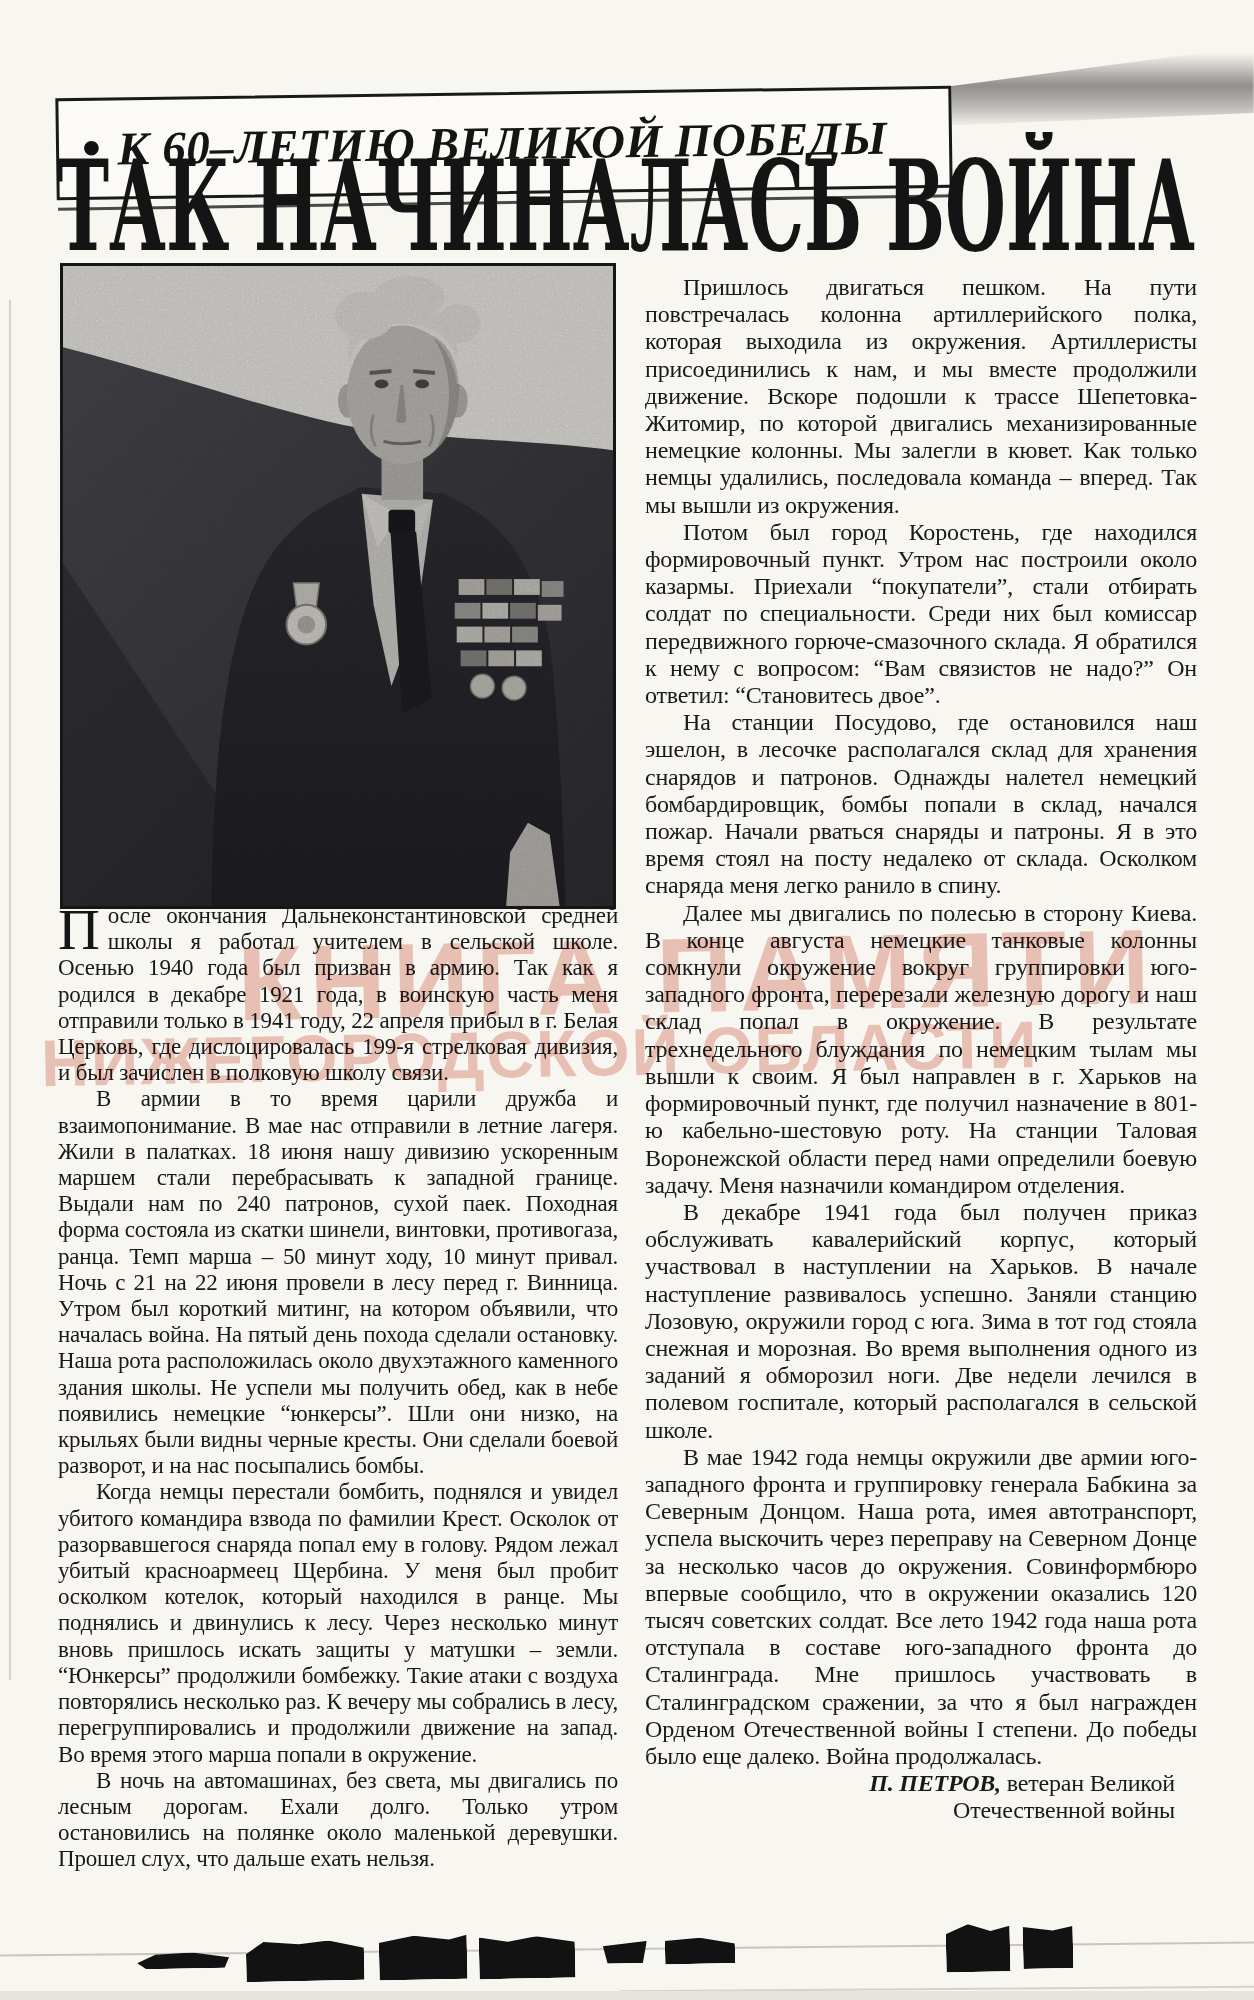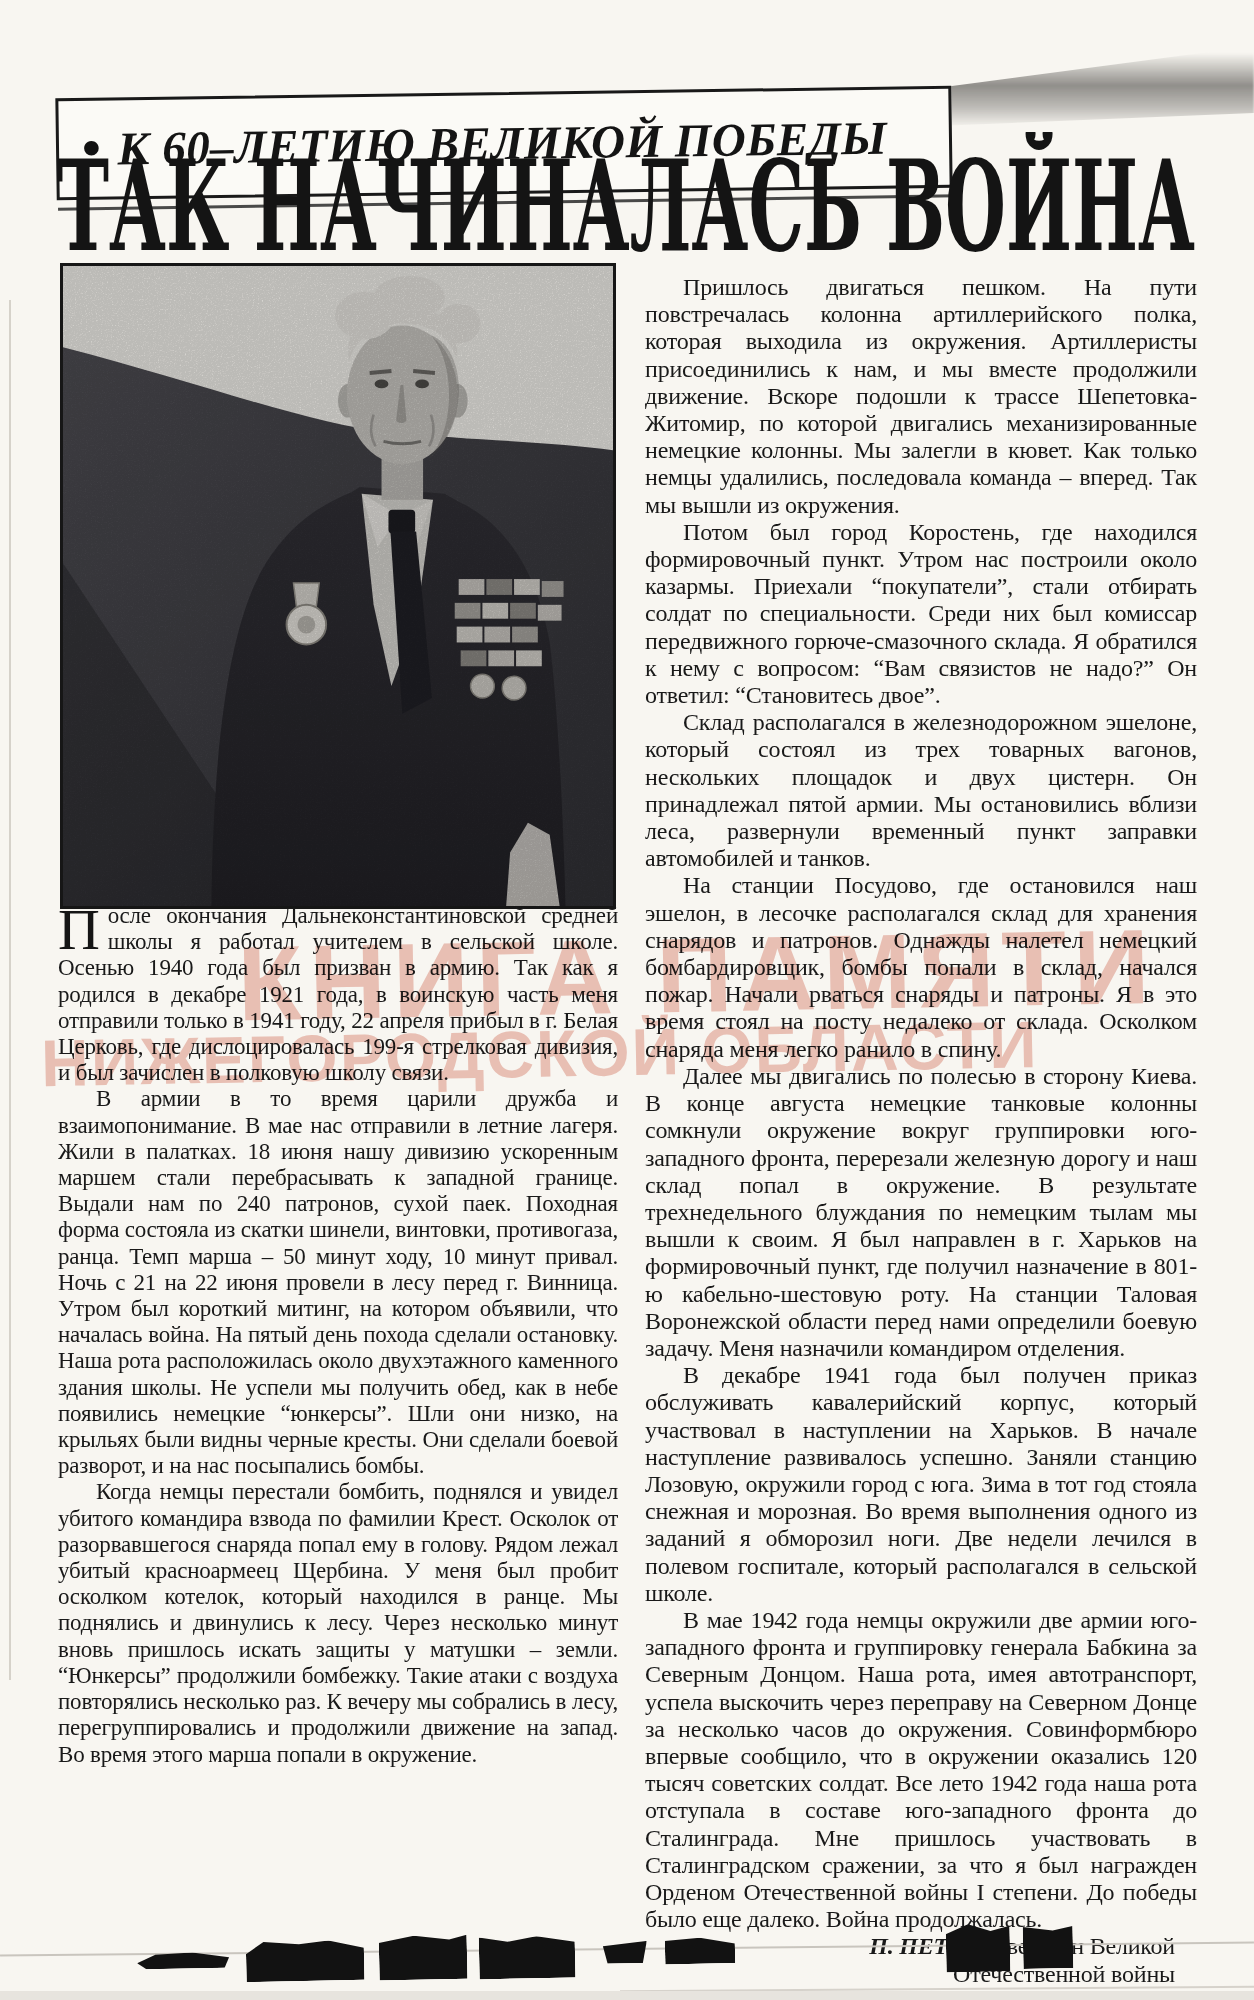--- a/index.html
+++ b/index.html
@@ -178,28 +178,28 @@
       </g>
       <rect width="556" height="646" filter="url(#grain)" opacity="0.22"></rect>
     </svg>
   </div>
 
   <div class="col col-left">
     <p class="p-first"><span class="dropcap">П</span><span>осле окончания Дальнеконстантиновской средней школы я работал учителем в сельской школе. Осенью 1940 года был призван в армию. Так как я родился в декабре 1921 года, в воинскую часть меня отправили только в 1941 году, 22 апреля прибыл в г. Белая Церковь, где дислоцировалась 199-я стрелковая дивизия, и был зачислен в полковую школу связи.</span></p>
     <div>
         <p>В армии в то время царили дружба и взаимопонимание. В мае нас отправили в летние лагеря. Жили в палатках. 18 июня нашу дивизию ускоренным маршем стали перебрасывать к западной границе. Выдали нам по 240 патронов, сухой паек. Походная форма состояла из скатки шинели, винтовки, противогаза, ранца. Темп марша – 50 минут ходу, 10 минут привал. Ночь с 21 на 22 июня провели в лесу перед г. Винница. Утром был короткий митинг, на котором объявили, что началась война. На пятый день похода сделали остановку. Наша рота расположилась около двухэтажного каменного здания школы. Не успели мы получить обед, как в небе появились немецкие “юнкерсы”. Шли они низко, на крыльях были видны черные кресты. Они сделали боевой разворот, и на нас посыпались бомбы.</p>
         <p>Когда немцы перестали бомбить, поднялся и увидел убитого командира взвода по фамилии Крест. Осколок от разорвавшегося снаряда попал ему в голову. Рядом лежал убитый красноармеец Щербина. У меня был пробит осколком котелок, который находился в ранце. Мы поднялись и двинулись к лесу. Через несколько минут вновь пришлось искать защиты у матушки – земли. “Юнкерсы” продолжили бомбежку. Такие атаки с воздуха повторялись несколько раз. К вечеру мы собрались в лесу, перегруппировались и продолжили движение на запад. Во время этого марша попали в окружение.</p>
+        <p>В ночь на автомашинах, без света, мы двигались по лесным дорогам. Ехали долго. Только утром остановились на полянке около маленькой деревушки. Прошел слух, что дальше ехать нельзя.</p>
       </div>
   </div>
 
   <div class="col col-right">
     <div>
         <p>Пришлось двигаться пешком. На пути повстречалась колонна артиллерийского полка, которая выходила из окружения. Артиллеристы присоединились к нам, и мы вместе продолжили движение. Вскоре подошли к трассе Шепетовка-Житомир, по которой двигались механизированные немецкие колонны. Мы залегли в кювет. Как только немцы удалились, последовала команда – вперед. Так мы вышли из окружения.</p>
         <p>Потом был город Коростень, где находился формировочный пункт. Утром нас построили около казармы. Приехали “покупатели”, стали отбирать солдат по специальности. Среди них был комиссар передвижного горюче-смазочного склада. Я обратился к нему с вопросом: “Вам связистов не надо?” Он ответил: “Становитесь двое”.</p>
-        <p>Склад располагался в железнодорожном эшелоне, который состоял из трех товарных вагонов, нескольких площадок и двух цистерн. Он принадлежал пятой армии. Мы остановились вблизи леса, развернули временный пункт заправки автомобилей и танков.</p>
         <p>На станции Посудово, где остановился наш эшелон, в лесочке располагался склад для хранения снарядов и патронов. Однажды налетел немецкий бомбардировщик, бомбы попали в склад, начался пожар. Начали рваться снаряды и патроны. Я в это время стоял на посту недалеко от склада. Осколком снаряда меня легко ранило в спину.</p>
         <p>Далее мы двигались по полесью в сторону Киева. В конце августа немецкие танковые колонны сомкнули окружение вокруг группировки юго-западного фронта, перерезали железную дорогу и наш склад попал в окружение. В результате трехнедельного блуждания по немецким тылам мы вышли к своим. Я был направлен в г. Харьков на формировочный пункт, где получил назначение в 801-ю кабельно-шестовую роту. На станции Таловая Воронежской области перед нами определили боевую задачу. Меня назначили командиром отделения.</p>
         <p>В декабре 1941 года был получен приказ обслуживать кавалерийский корпус, который участвовал в наступлении на Харьков. В начале наступление развивалось успешно. Заняли станцию Лозовую, окружили город с юга. Зима в тот год стояла снежная и морозная. Во время выполнения одного из заданий я обморозил ноги. Две недели лечился в полевом госпитале, который располагался в сельской школе.</p>
         <p>В мае 1942 года немцы окружили две армии юго-западного фронта и группировку генерала Бабкина за Северным Донцом. Наша рота, имея автотранспорт, успела выскочить через переправу на Северном Донце за несколько часов до окружения. Совинформбюро впервые сообщило, что в окружении оказались 120 тысяч советских солдат. Все лето 1942 года наша рота отступала в составе юго-западного фронта до Сталинграда. Мне пришлось участвовать в Сталинградском сражении, за что я был награжден Орденом Отечественной войны I степени. До победы было еще далеко. Война продолжалась.</p>
       </div>
     <p class="signature"><span class="sig-author">П. ПЕТРОВ,</span> <span>ветеран Великой</span></p>
     <p class="sig-line2">Отечественной войны</p>
   </div>
 
   <div class="watermark">

